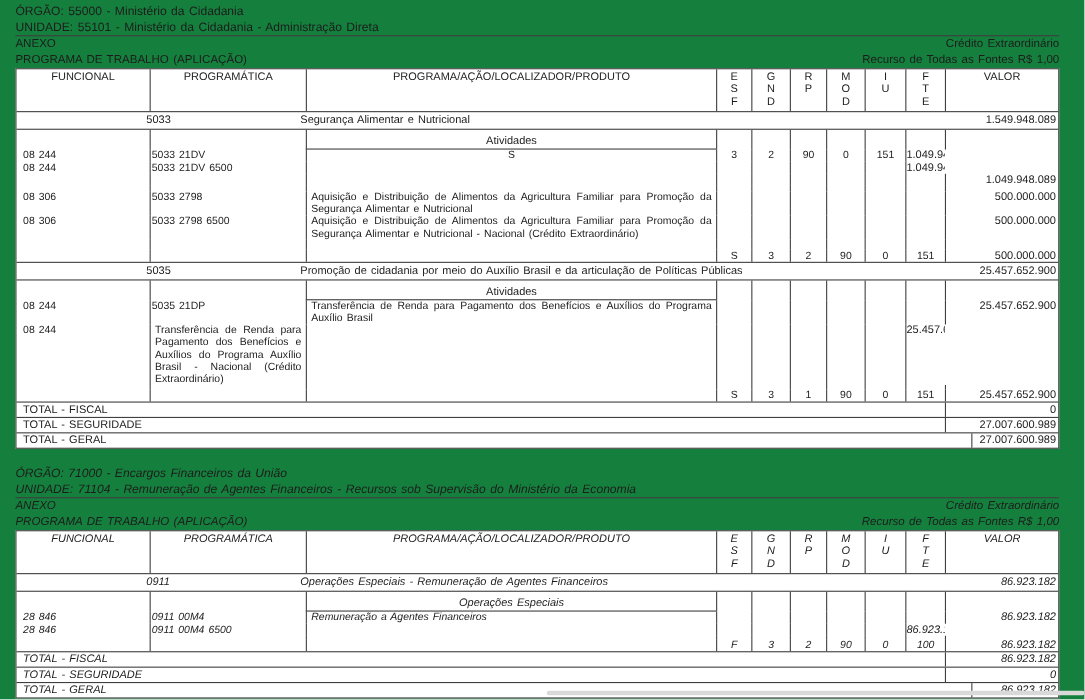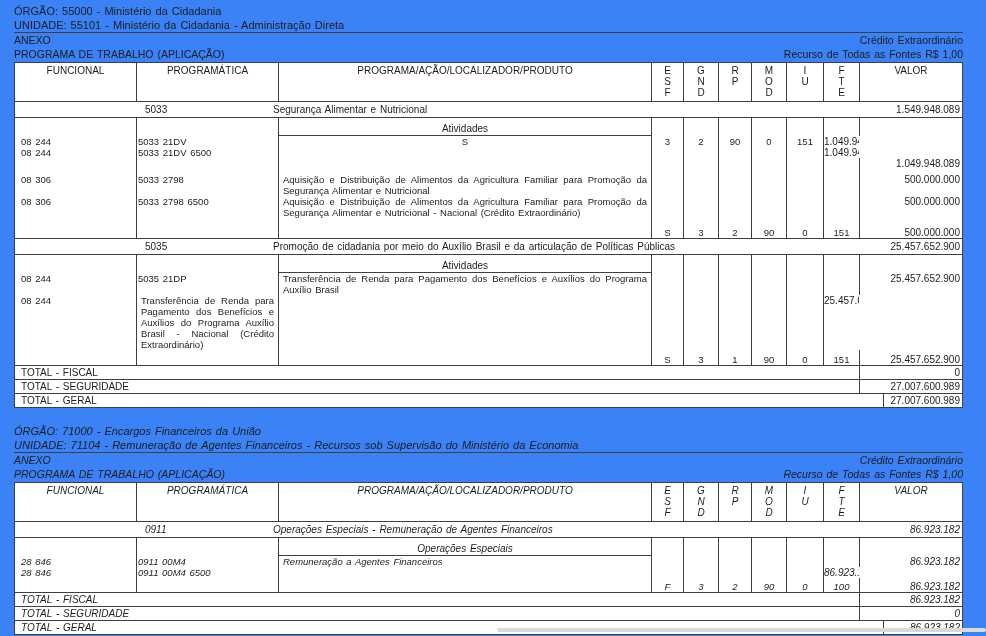--- a/index.html
+++ b/index.html
@@ -1,37 +1,37 @@
 <!DOCTYPE html>
 <html><head>
 <meta charset="utf-8">
 <style>
   html,body { margin:0; padding:0; background:#ffffff; }
   .page {
-    position:relative; width:986px; height:636px; background:#3b82f6;
+    position:relative; width:986px; height:636px; background:#15803d;
     font-family:"Liberation Sans", sans-serif; color:#1c1c1c;
     font-size:10px; line-height:11px; word-spacing:1px; overflow:hidden;
     --ln:#3f3f3f;
   }
   .content { position:absolute; left:14px; top:4px; width:949px; }
 
   .hline { font-size:11px; line-height:14px; height:14px; white-space:nowrap; }
   .hline.unid { border-bottom:1px solid var(--ln); }
   .meta { display:flex; justify-content:space-between; font-size:10.5px; height:13px; line-height:13px; margin-top:1px; }
 
   .tbl { border:1px solid var(--ln); width:949px; box-sizing:border-box; margin-top:1px; background:#fff; }
 
   .thead { display:grid; grid-template-columns:121px 142px 373px 32px 35px 33px 35px 37px 36px 1fr;
            height:38px; border-bottom:1px solid var(--ln); }
   .thead > div { border-left:1px solid var(--ln); text-align:center; padding-top:2px;
                  white-space:pre-line; line-height:11px; font-size:10px; overflow:hidden; }
   .thead > div:first-child { border-left:none; }
 
   .prow { position:relative; height:15px; border-bottom:1px solid var(--ln); font-size:10px; }
-  .prow .pc { position:absolute; left:130px; top:2px; }
+  .prow .pc { position:absolute; left:118px; top:2px; }
   .prow .pt { position:absolute; left:258px; top:2px; white-space:nowrap; }
   .prow .pv { position:absolute; right:2px; top:2px; }
 
   .block { border-bottom:1px solid var(--ln); }
   .brow { display:grid; grid-template-columns:121px 142px 373px 32px 35px 33px 35px 37px 36px 1fr;
           font-size:9.5px; line-height:11px; }
   .brow > div { border-left:1px solid var(--ln); overflow:hidden; }
   .brow > div:first-child { border-left:none; }
   .subrow { height:18px; font-size:10px; }
   .csub { display:flex; align-items:flex-end; justify-content:center;

